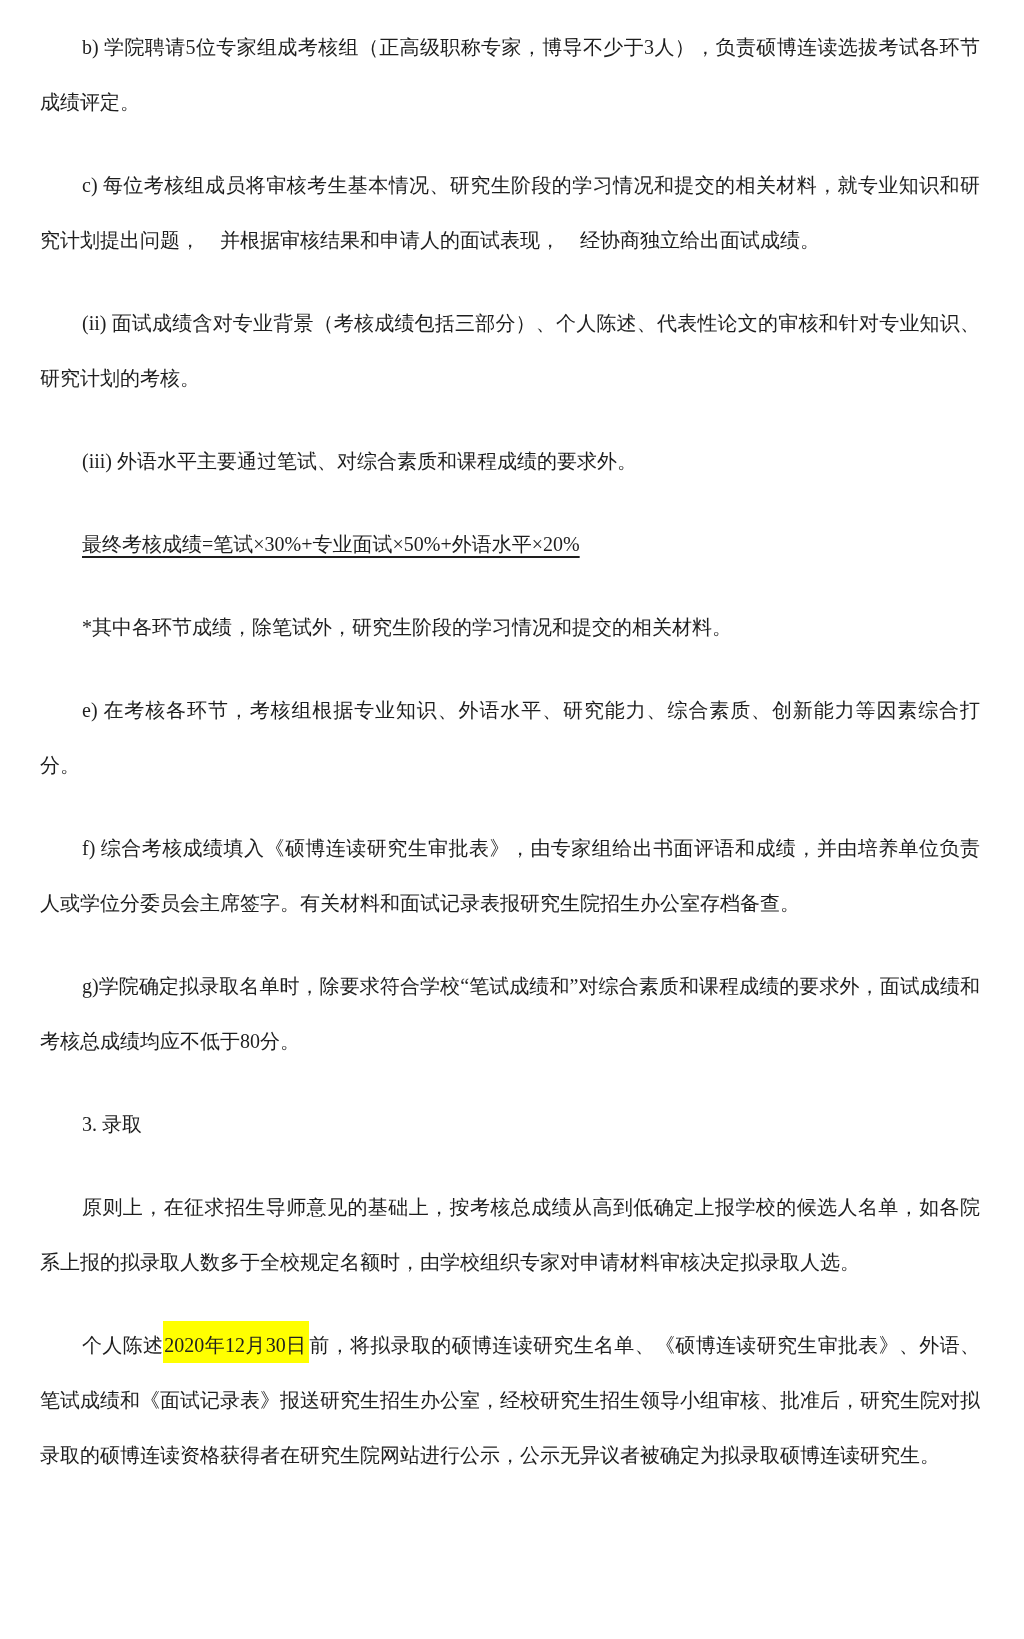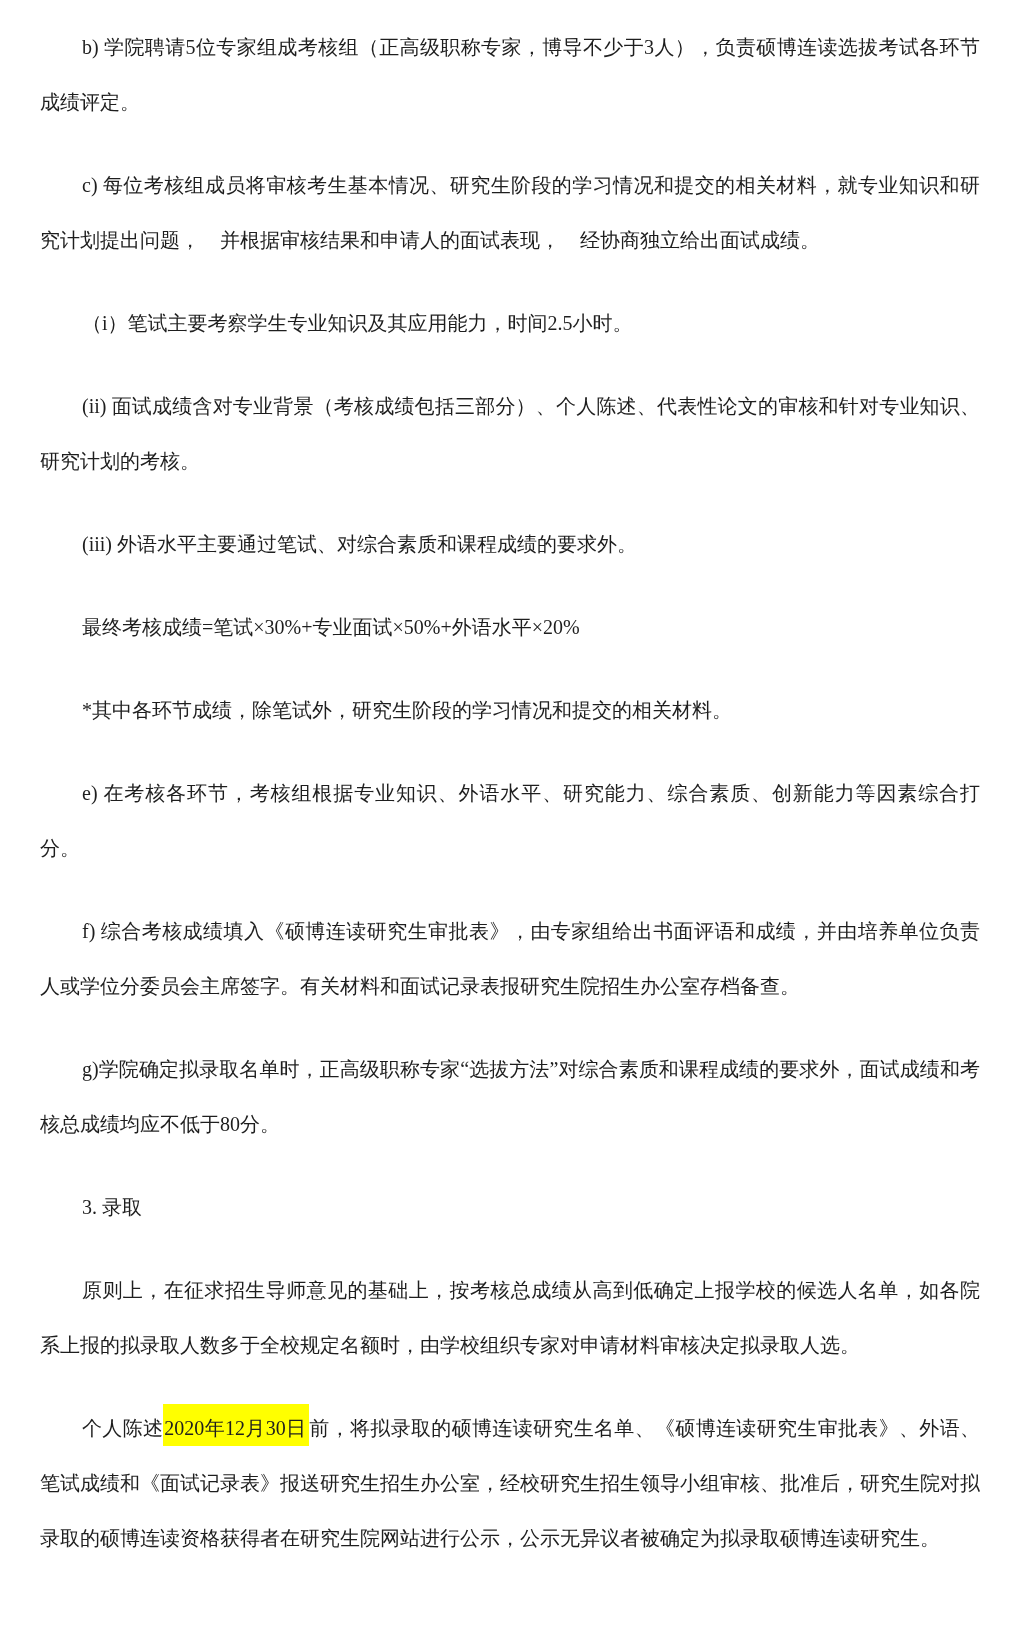--- a/index.html
+++ b/index.html
@@ -22,40 +22,40 @@
     font-size: 20px;
     line-height: 55px;
     margin: 0 0 28px 0;
     text-indent: 42px;
     text-align: justify;
   }
 
   .doc p:last-child { margin-bottom: 0; }
 
   .formula-line {
+    text-decoration: underline;
     text-decoration-thickness: 2px;
     text-underline-offset: 5px;
   }
 
   .hl-date {
     background: var(--hl, #ffff00);
     padding: 13px 3px 7px 1px;
     color: var(--ink, #1e1e1e);
   }
 </style>
 </head>
 <body>
 
 <div class="doc">
   <p>b) 学院聘请5位专家组成考核组（正高级职称专家，博导不少于3人），负责硕博连读选拔考试各环节成绩评定。</p>
   <p>c) 每位考核组成员将审核考生基本情况、研究生阶段的学习情况和提交的相关材料，就专业知识和研究计划提出问题，　并根据审核结果和申请人的面试表现，　经协商独立给出面试成绩。</p>
-  <p>（i）笔试主要考察学生专业知识及其应用能力，时间2.5小时。</p>
   <p>(ii) 面试成绩含对专业背景（考核成绩包括三部分）、个人陈述、代表性论文的审核和针对专业知识、研究计划的考核。</p>
   <p>(iii) 外语水平主要通过笔试、对综合素质和课程成绩的要求外。</p>
   <p class="formula-line">最终考核成绩=笔试×30%+专业面试×50%+外语水平×20%</p>
   <p>*其中各环节成绩，除笔试外，研究生阶段的学习情况和提交的相关材料。</p>
   <p>e) 在考核各环节，考核组根据专业知识、外语水平、研究能力、综合素质、创新能力等因素综合打分。</p>
   <p>f) 综合考核成绩填入《硕博连读研究生审批表》，由专家组给出书面评语和成绩，并由培养单位负责人或学位分委员会主席签字。有关材料和面试记录表报研究生院招生办公室存档备查。</p>
-  <p>g)学院确定拟录取名单时，正高级职称专家“选拔方法”对综合素质和课程成绩的要求外，面试成绩和考核总成绩均应不低于80分。</p>
+  <p>g)学院确定拟录取名单时，除要求符合学校“笔试成绩和”对综合素质和课程成绩的要求外，面试成绩和考核总成绩均应不低于80分。</p>
   <p>3. 录取</p>
   <p>原则上，在征求招生导师意见的基础上，按考核总成绩从高到低确定上报学校的候选人名单，如各院系上报的拟录取人数多于全校规定名额时，由学校组织专家对申请材料审核决定拟录取人选。</p>
   <p><span>个人陈述</span><span class="hl-date">2020年12月30日</span><span>前，将拟录取的硕博连读研究生名单、《硕博连读研究生审批表》、外语、笔试成绩和《面试记录表》报送研究生招生办公室，经校研究生招生领导小组审核、批准后，研究生院对拟录取的硕博连读资格获得者在研究生院网站进行公示，公示无异议者被确定为拟录取硕博连读研究生。</span></p>
 </div>
 
 </body></html>

